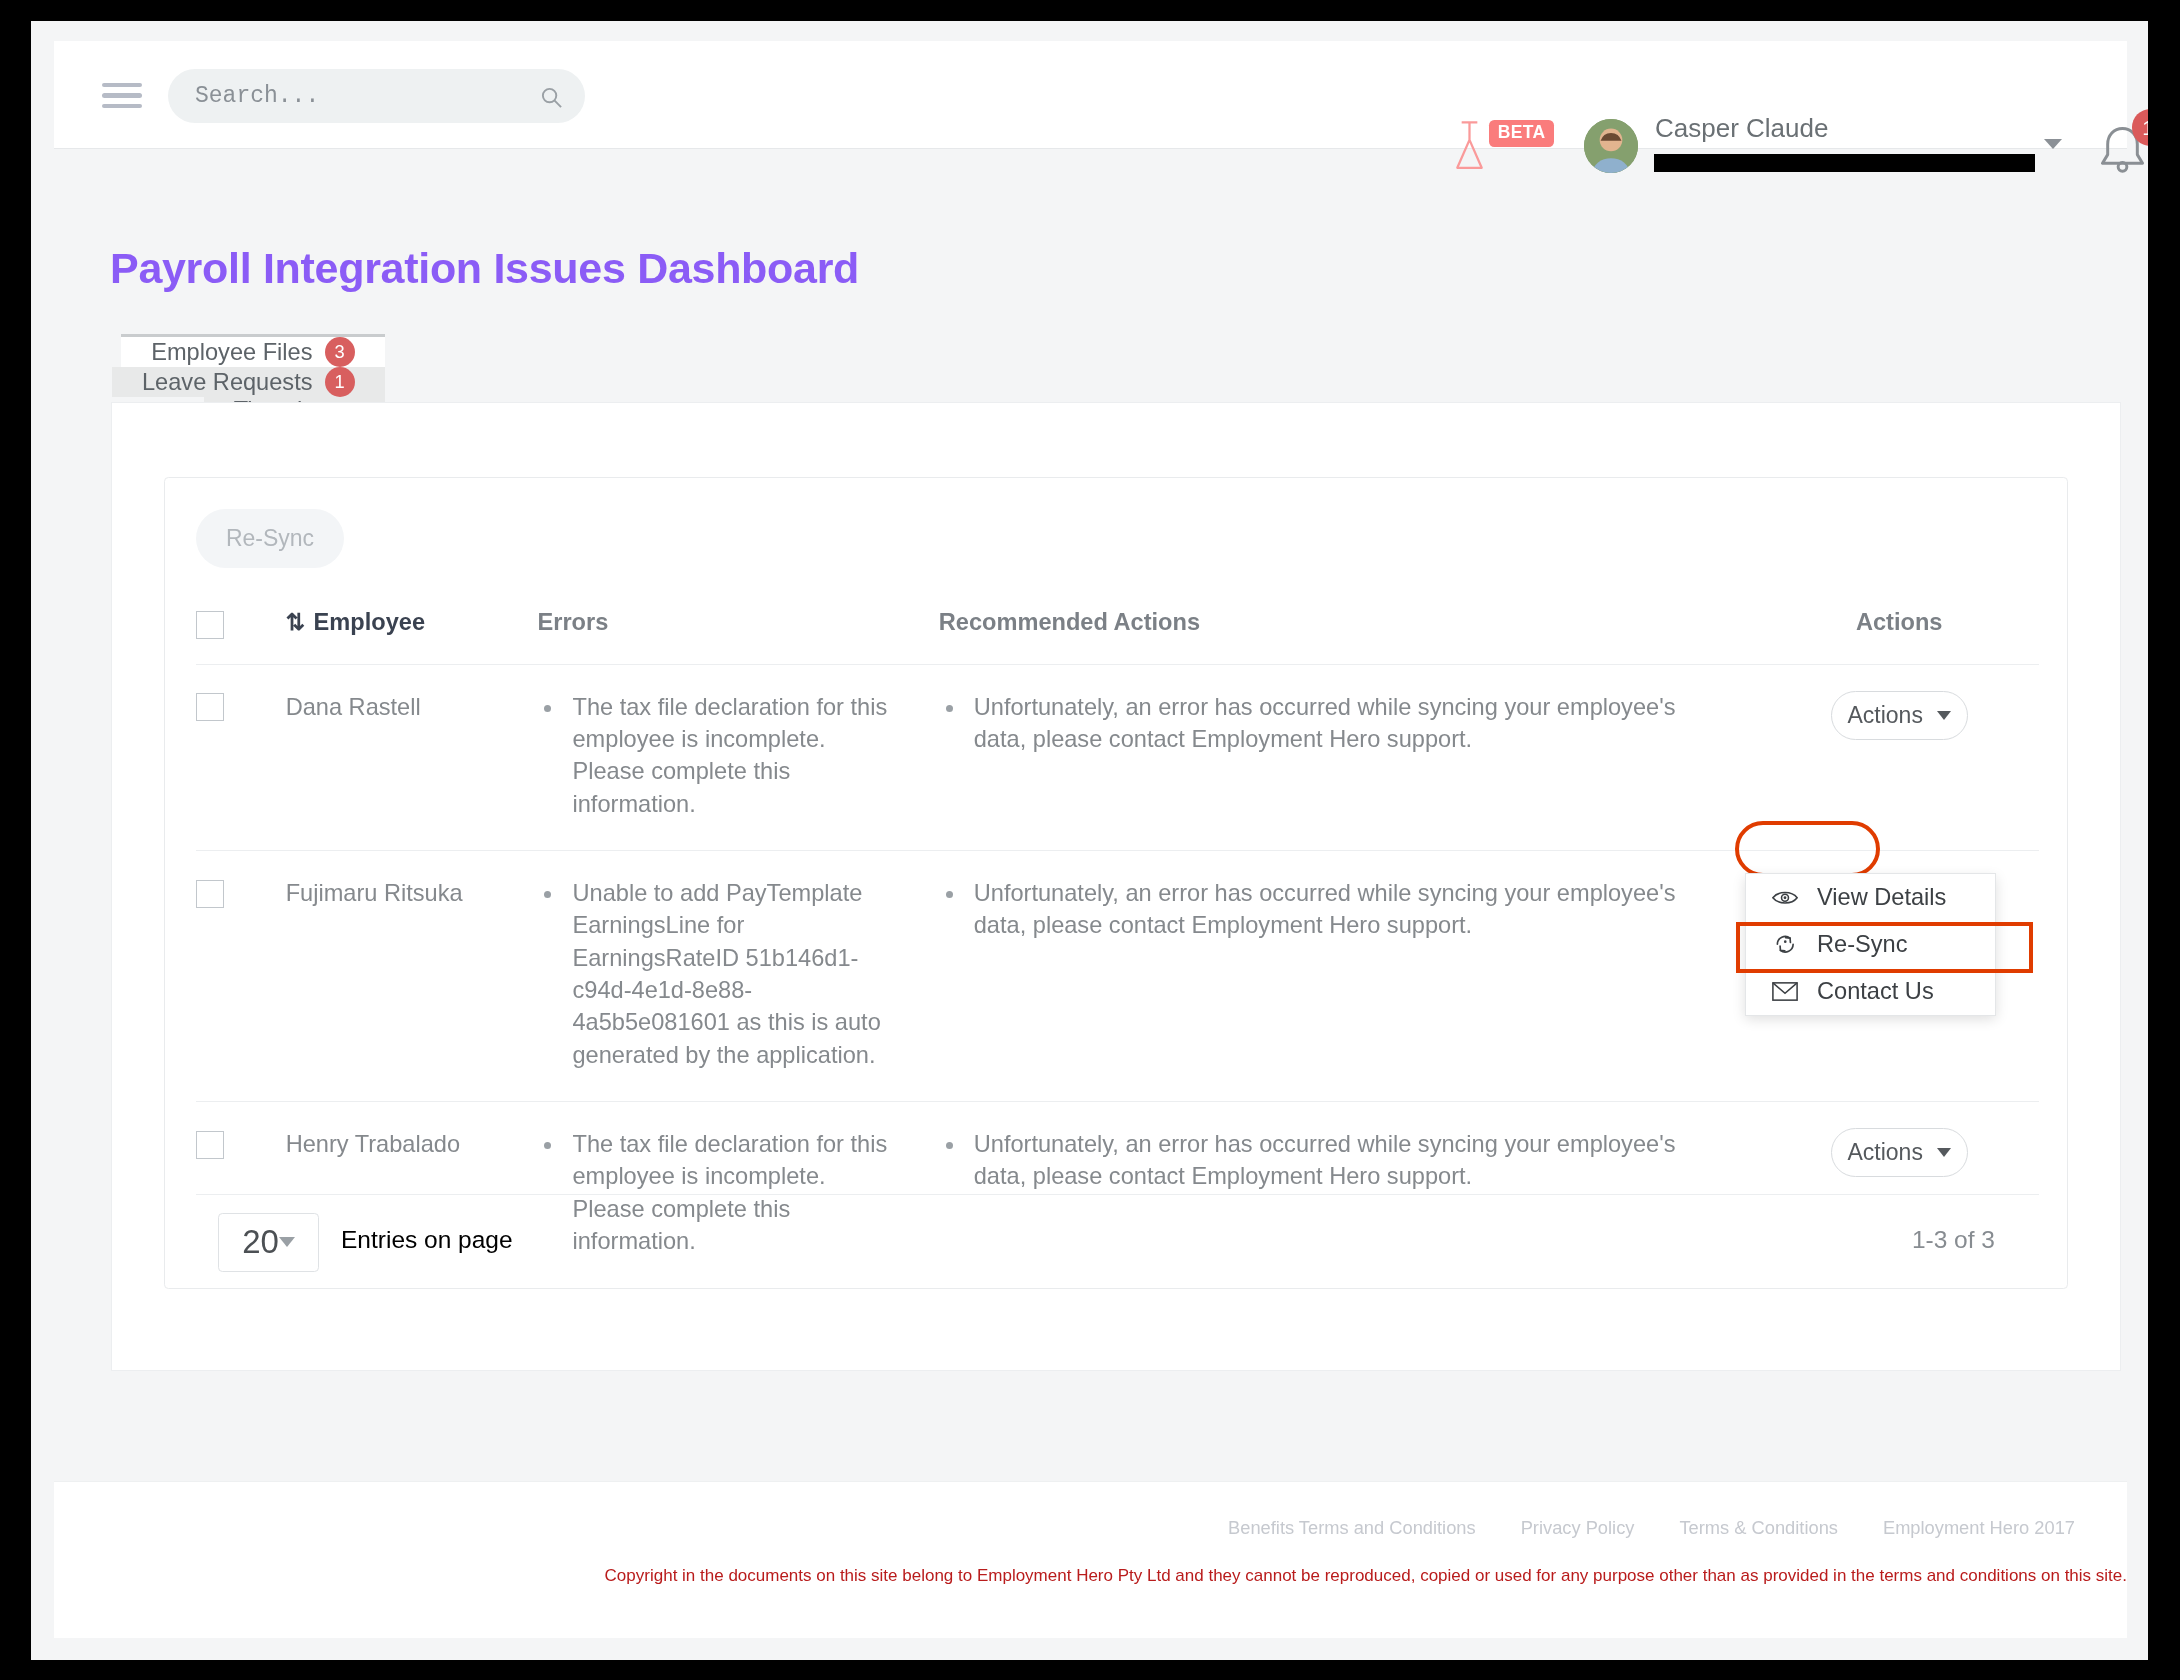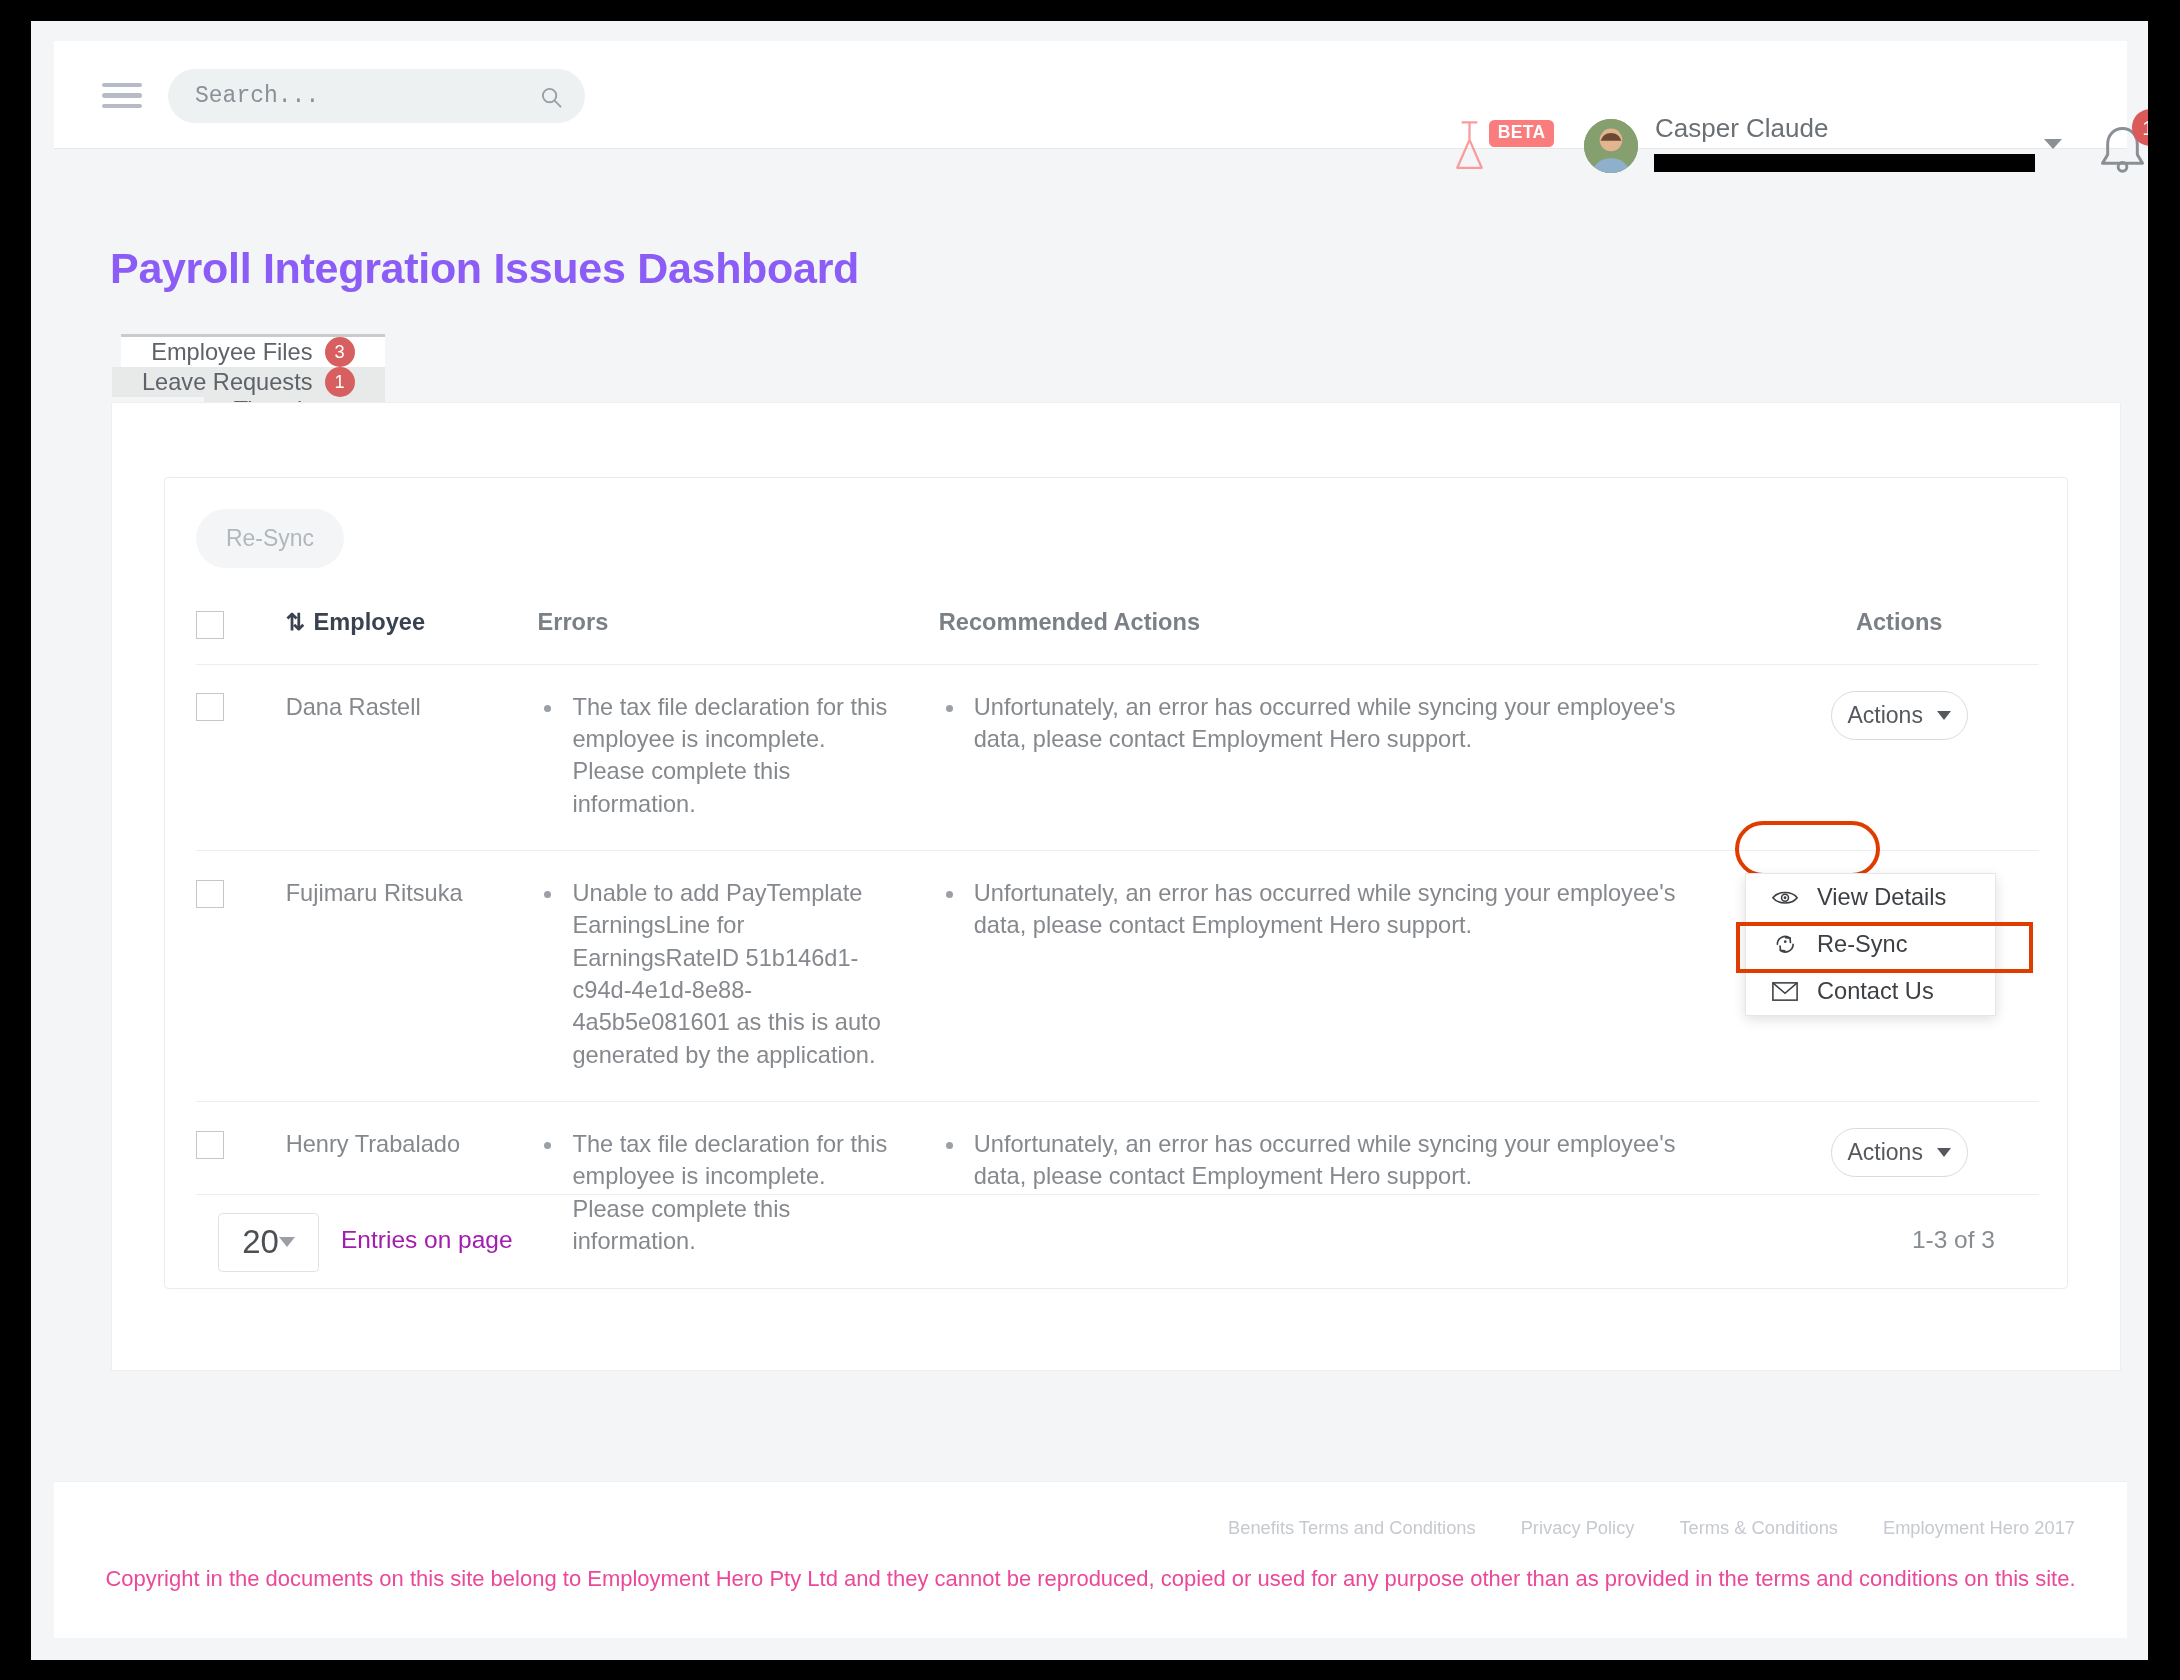--- a/index.html
+++ b/index.html
@@ -424,21 +424,21 @@
     width: 0; height: 0;
     border-left: 8.7px solid transparent;
     border-right: 8.7px solid transparent;
     border-top: 10.5px solid #9aa0a5;
   }
   .entries-label {
     position: absolute;
     left: 145px;
     top: 31px;
     font-size: 24.5px;
-    color: #a21caf;
+    color: #000000;
   }
   .range-label {
     position: absolute;
     right: 44px;
     top: 31px;
     font-size: 24.5px;
     color: #878c91;
   }
 
   
@@ -458,23 +458,23 @@
     display: flex;
     gap: 45px;
     font-size: 18.3px;
     color: #c6c9cf;
   }
   .footer-links span { cursor: pointer; white-space: nowrap; }
   .footer-copy {
     position: absolute;
     left: 0; right: 0;
     top: 84px;
-    text-align: center;
-    font-size: 22px;
-    color: #ec4899;
+    text-align: right;
+    font-size: 17px;
+    color: #b91c1c;
   }
 </style>
 </head>
 <body>
 
 <div class="frame">
  <div class="page">
 
   <div class="topbar">
 

